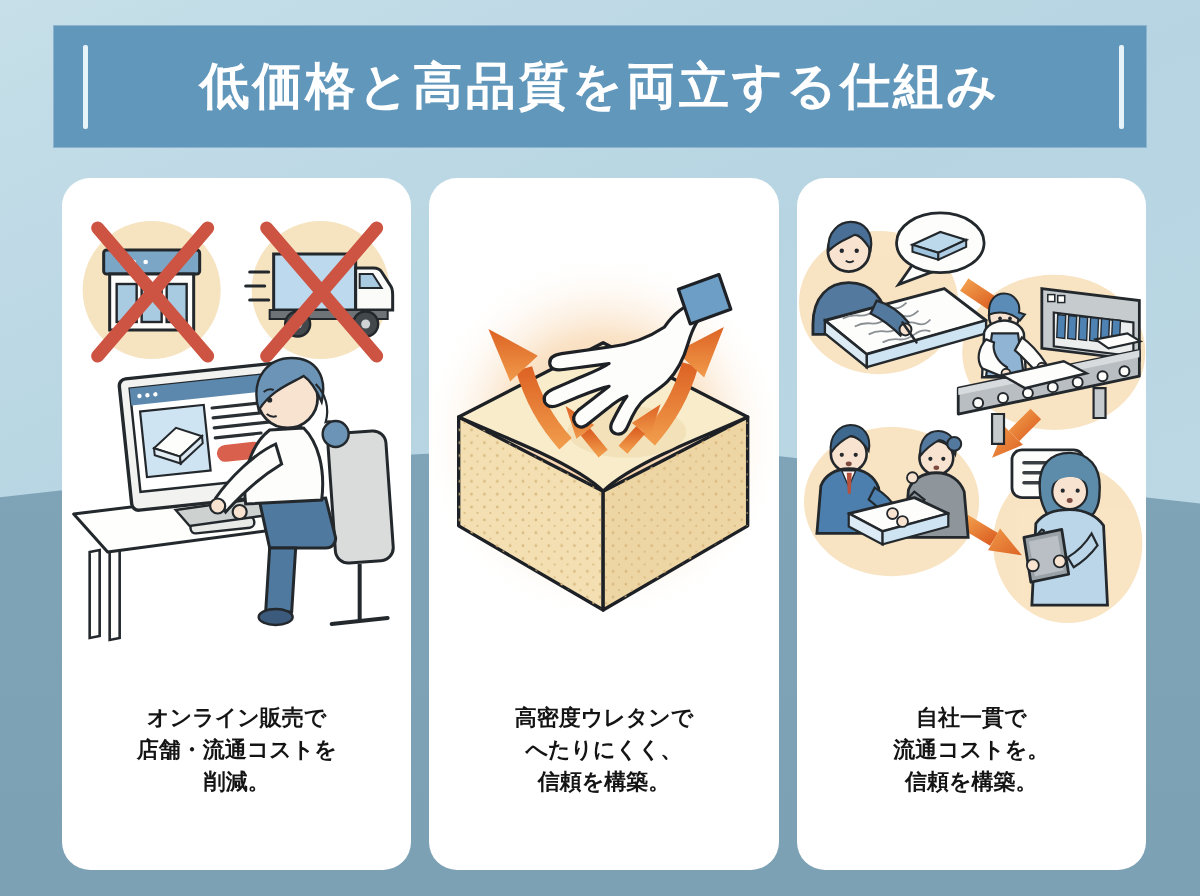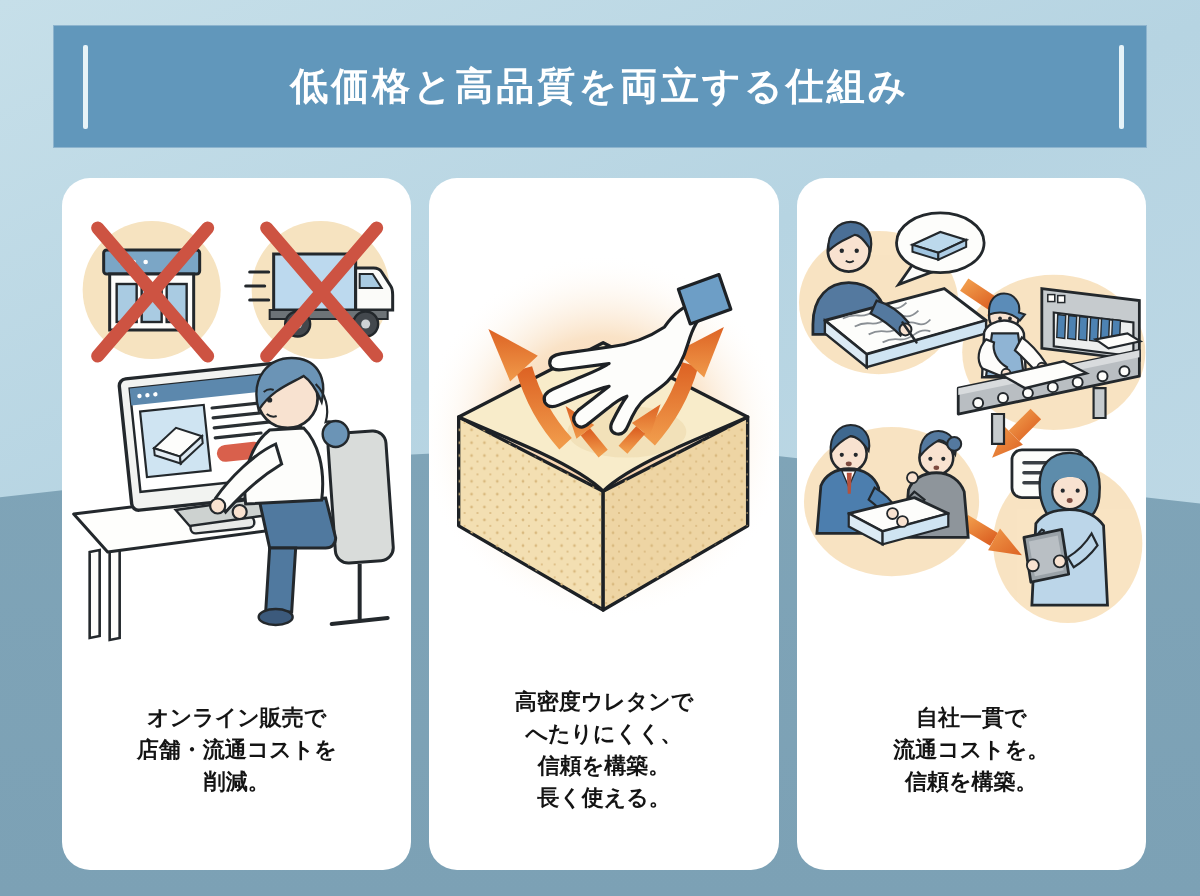--- a/index.html
+++ b/index.html
@@ -16,21 +16,21 @@
     background:linear-gradient(180deg,#82a7ba 0%,#7ca1b5 100%);
     clip-path:polygon(0 55.5%,30% 51%,55% 49.4%,100% 56.2%,100% 100%,0 100%);
   }
   .banner{
     position:absolute;left:53px;top:25px;width:1094px;height:123px;
     background:#6197bb;
     box-shadow:0 0 0 1px rgba(255,255,255,.28) inset;
     display:flex;align-items:center;justify-content:center;
   }
   .banner h1{
-    margin:0;color:#ffffff;font-size:38px;font-weight:bold;letter-spacing:3px;
+    margin:0;color:#ffffff;font-size:50px;font-weight:bold;letter-spacing:3px;
   }
   .vline{
     position:absolute;top:20px;width:5px;height:84px;background:#e6f3f8;border-radius:2px;
   }
   .vline.left{left:30px;}
   .vline.right{right:23px;}
   .cards{
     position:absolute;left:62px;top:178px;width:1084px;height:692px;
     display:flex;gap:18px;
   }
@@ -223,21 +223,20 @@
                      C227,200 235,195 241,189 C251,179 258,164 262,150
                      C266,136 272,124 281,117 Z" fill="#fdfdfb" stroke="#1d2125" stroke-width="3.2"></path>
             <polygon points="252,96 293,81 305,116 264,131" fill="#6d9ec6" stroke="#1d2125" stroke-width="3.2"></polygon>
           </g>
         </svg>
       </div>
       <p class="caption">
         <span>高密度ウレタンで</span>
         <span>へたりにくく、</span>
         <span>信頼を構築。</span>
-        <span>長く使える。</span>
       </p>
     </section>
 
     <section class="card">
       <div class="illo">
         <svg viewBox="0 0 351 452" xmlns="http://www.w3.org/2000/svg">
           <defs>
             <linearGradient id="arrowGrad3" x1="0" y1="0" x2="1" y2="1">
               <stop offset="0%" stop-color="#f09a4a"></stop>
               <stop offset="100%" stop-color="#dd6324"></stop>

